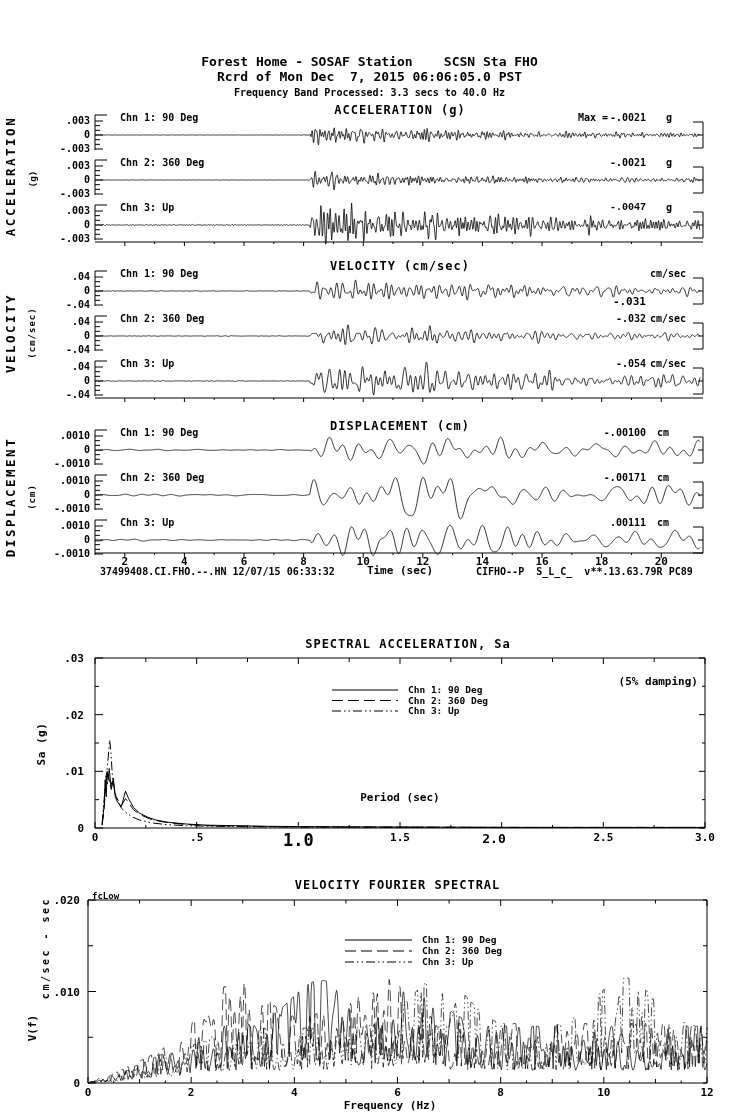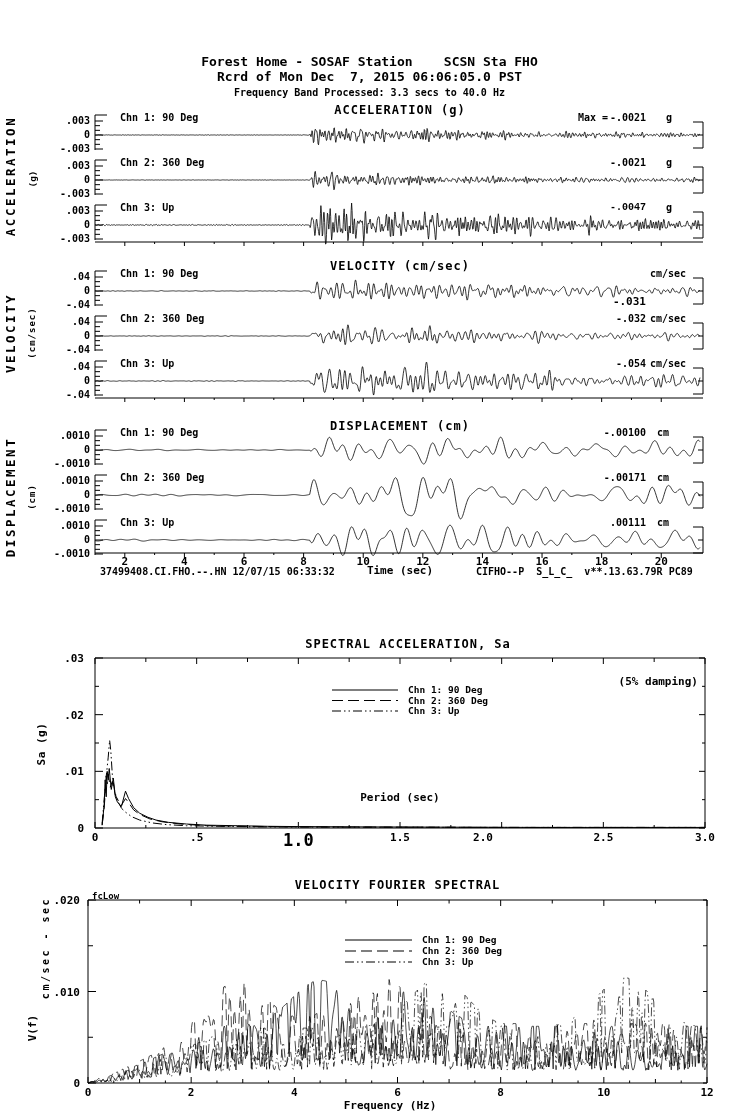--- a/index.html
+++ b/index.html
@@ -417,21 +417,21 @@
     <div class="lbl ra" style="left: 576px; top: 518px; width: 70px; font-size: 10px;">.00111</div>
     <div class="lbl" style="left: 657px; top: 518px; font-size: 10px;">cm</div>
     <div class="lbl ra" style="left: 28px; top: 823px; width: 56px; font-size: 11px;">0</div>
     <div class="lbl ra" style="left: 28px; top: 766.333px; width: 56px; font-size: 11px;">.01</div>
     <div class="lbl ra" style="left: 28px; top: 709.667px; width: 56px; font-size: 11px;">.02</div>
     <div class="lbl ra" style="left: 28px; top: 653px; width: 56px; font-size: 11px;">.03</div>
     <div class="lbl ctr" style="left: 75px; top: 832px; width: 40px; font-size: 11px;">0</div>
     <div class="lbl ctr" style="left: 176.667px; top: 832px; width: 40px; font-size: 11px;">.5</div>
     <div class="lbl ctr" style="left: 278.333px; top: 832px; width: 40px; font-size: 17px;">1.0</div>
     <div class="lbl ctr" style="left: 380px; top: 832px; width: 40px; font-size: 11px;">1.5</div>
-    <div class="lbl ctr" style="left: 463px; top: 832px; width: 40px; font-size: 11px;">2.0</div>
+    <div class="lbl ctr" style="left: 474px; top: 832px; width: 40px; font-size: 13px;">2.0</div>
     <div class="lbl ctr" style="left: 583.333px; top: 832px; width: 40px; font-size: 11px;">2.5</div>
     <div class="lbl ctr" style="left: 685px; top: 832px; width: 40px; font-size: 11px;">3.0</div>
     <div class="lbl ra" style="left: 28px; top: 1078px; width: 52px; font-size: 11px;">0</div>
     <div class="lbl ra" style="left: 28px; top: 986.5px; width: 52px; font-size: 11px;">.010</div>
     <div class="lbl ra" style="left: 28px; top: 895px; width: 52px; font-size: 11px;">.020</div>
     <div class="lbl ctr" style="left: 73px; top: 1087px; width: 30px; font-size: 11px;">0</div>
     <div class="lbl ctr" style="left: 176.167px; top: 1087px; width: 30px; font-size: 11px;">2</div>
     <div class="lbl ctr" style="left: 279.333px; top: 1087px; width: 30px; font-size: 11px;">4</div>
     <div class="lbl ctr" style="left: 382.5px; top: 1087px; width: 30px; font-size: 11px;">6</div>
     <div class="lbl ctr" style="left: 485.667px; top: 1087px; width: 30px; font-size: 11px;">8</div>

